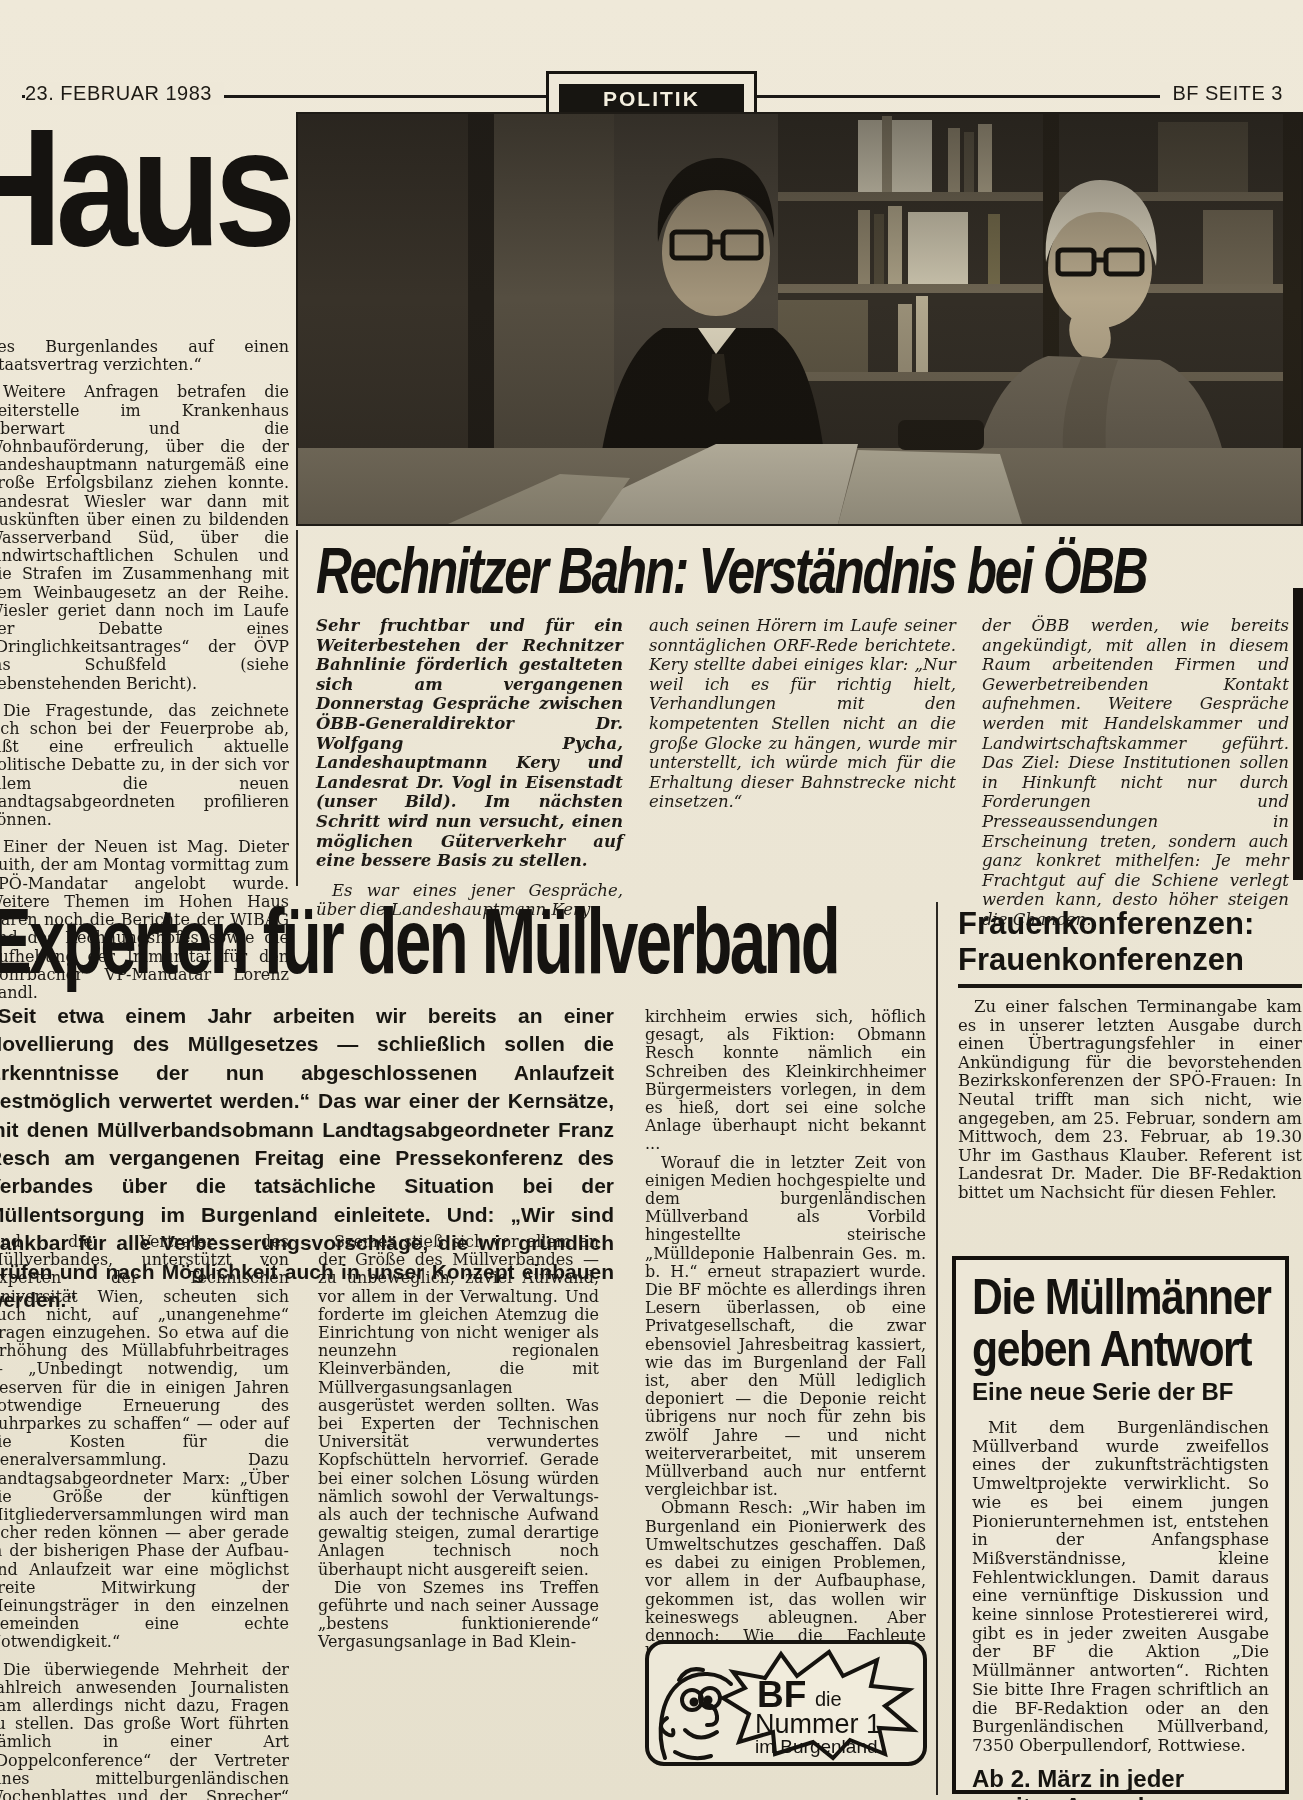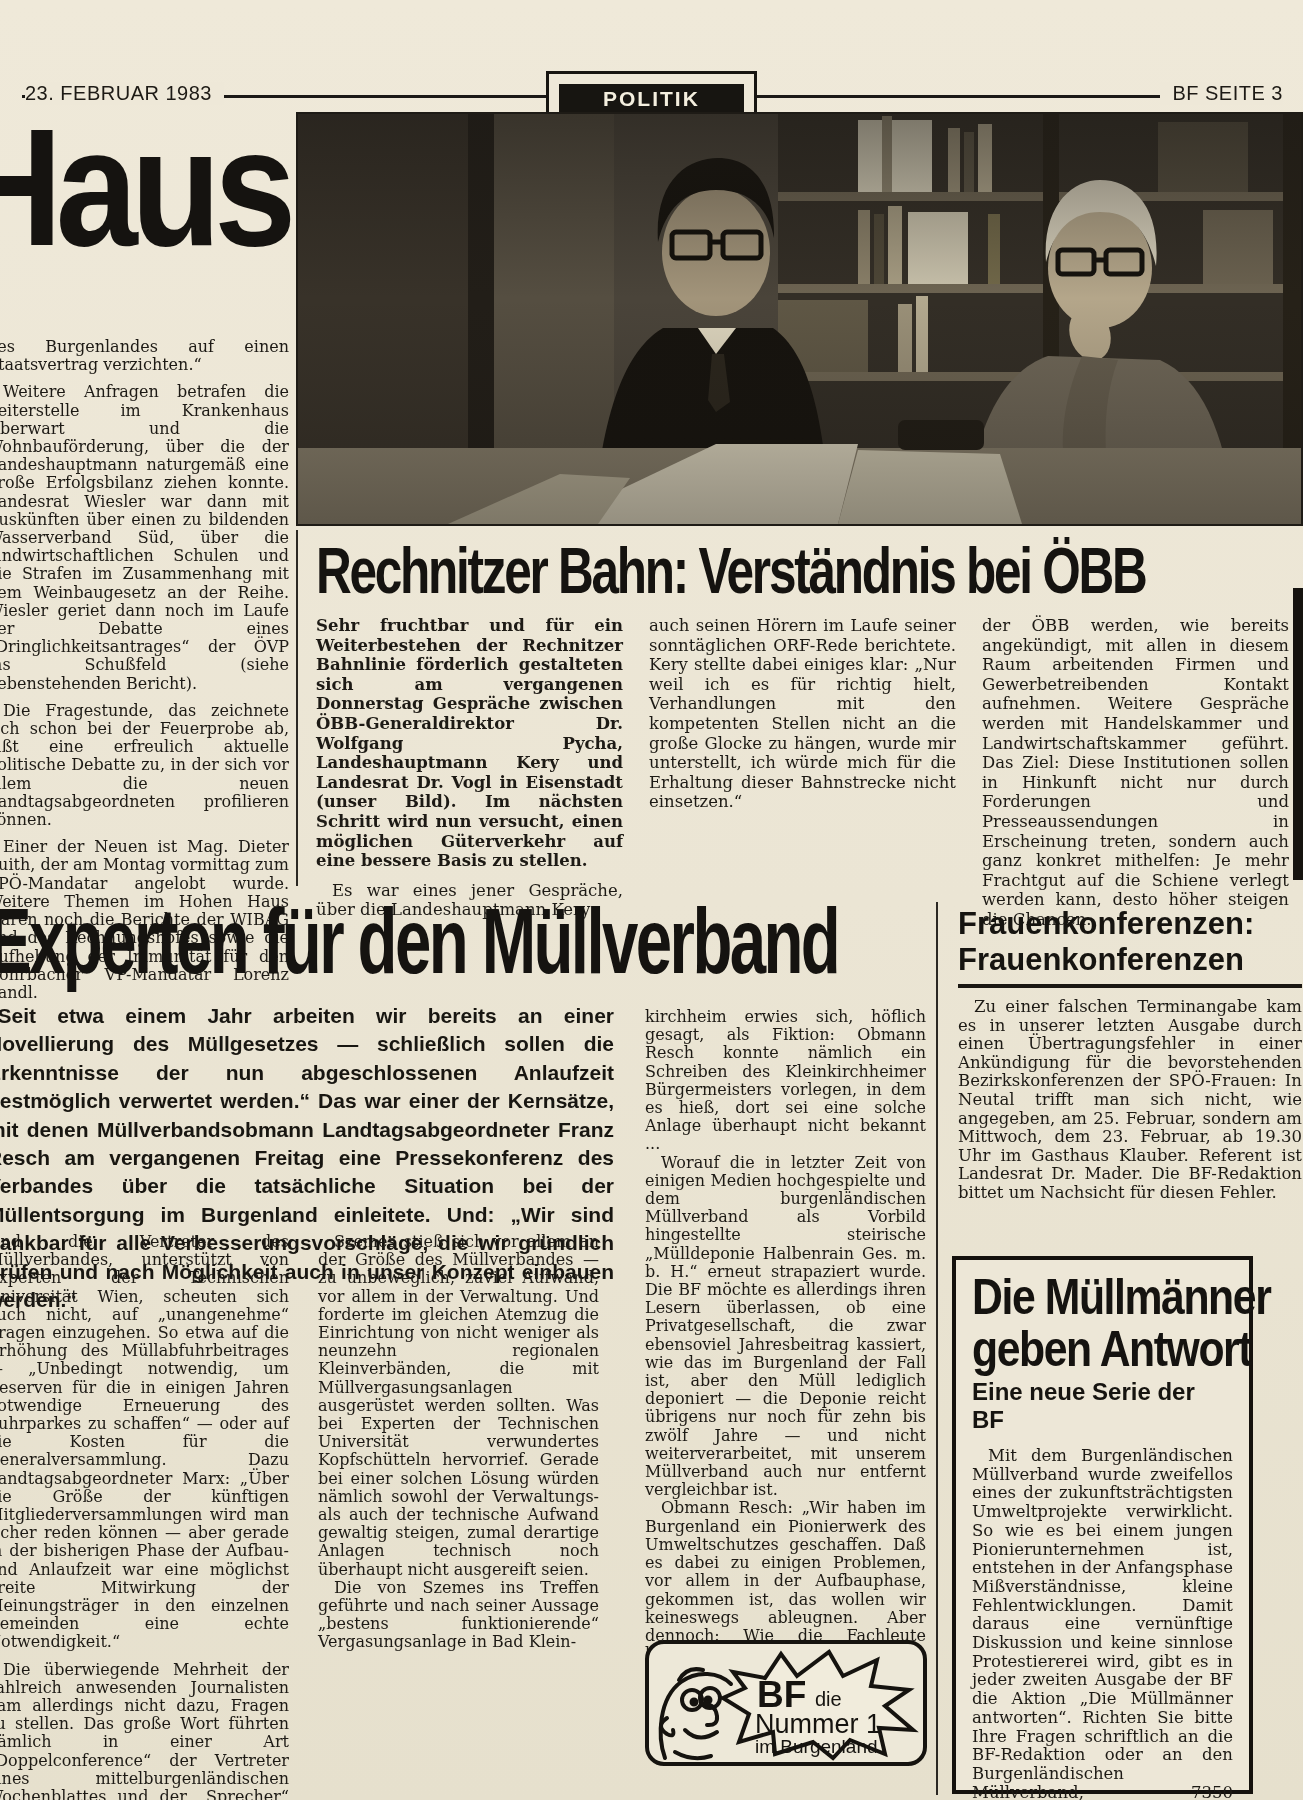--- a/index.html
+++ b/index.html
@@ -20,21 +20,21 @@
   
   .haus{left:-44px;top:104px;font-size:152px;line-height:150px;letter-spacing:-7px;
         transform:scale(.97,1.1);transform-origin:left top;white-space:nowrap;}
   .leftcol{left:-13px;top:338px;width:302px;font-size:16px;line-height:18.2px;text-align:justify;}
   .leftcol p{margin:0 0 9px 0;}
   .ind{text-indent:16px;}
   
   .photo{left:296px;top:112px;width:1007px;height:414px;border:2px solid #1e1b16;box-sizing:border-box;background:#46413a;}
   
   .bahn{left:296px;top:530px;width:1007px;height:356px;border-left:2px solid #2b2823;
-        box-sizing:border-box;padding:8px 14px 0 18px;}
+        box-sizing:border-box;padding:8px 14px 0 18px;font-style:italic;}
   .bahn-headline{font-size:55px;line-height:56px;letter-spacing:-2.5px;white-space:nowrap;
         transform:scale(.9,1.18);transform-origin:left top;}
   .bahn-cols{display:flex;gap:26px;margin-top:22px;font-size:16.5px;line-height:19.6px;text-align:justify;}
   .bahn-cols>div{flex:1;}
   .bahn-cols p{margin:0;}
   .lead{font-weight:bold;}
   .gap-top{margin-top:10px !important;}
   .right-bar{left:1293px;top:588px;width:10px;height:292px;background:#16130f;}
   
   .exp-headline{left:-12px;top:894px;font-size:76px;line-height:78px;letter-spacing:-3px;
@@ -47,21 +47,21 @@
   .mcol2{left:318px;top:1233px;width:281px;}
   .mcol3{left:645px;top:1008px;width:281px;}
   
   .badge{left:645px;top:1640px;width:282px;height:126px;}
   .badge svg text{font-family:"Liberation Sans",sans-serif;fill:#15130f;}
   
   .side-rule{left:936px;top:902px;width:2px;height:893px;background:#2b2823;}
   .frauen-title{left:958px;top:906px;font:bold 31px/36px "Liberation Sans",sans-serif;color:#161410;}
   .frauen-underline{left:958px;top:984px;width:344px;height:4px;background:#1a1712;}
   .frauen-body{left:958px;top:998px;width:344px;font-size:16.5px;line-height:18.6px;text-align:justify;}
-  .mm-box{left:952px;top:1256px;width:301px;height:538px;border:4px solid #14110d;
+  .mm-box{left:952px;top:1256px;width:337px;height:538px;border:4px solid #14110d;
           box-sizing:border-box;padding:10px 16px;background:#ede7d7;}
   .mm-title{font-size:45px;line-height:47px;letter-spacing:-1.5px;white-space:nowrap;
           transform:scale(.95,1.12);transform-origin:left top;}
   .mm-sub{font:bold 24px/28px "Liberation Sans",sans-serif;margin-top:14px;color:#161410;}
   .mm-body{font-size:16.5px;line-height:18.7px;text-align:justify;margin-top:13px;text-indent:16px;}
   .mm-footer{font:bold 24px/28px "Liberation Sans",sans-serif;margin-top:9px;color:#161410;}
 </style>
 </head>
 <body>
 

